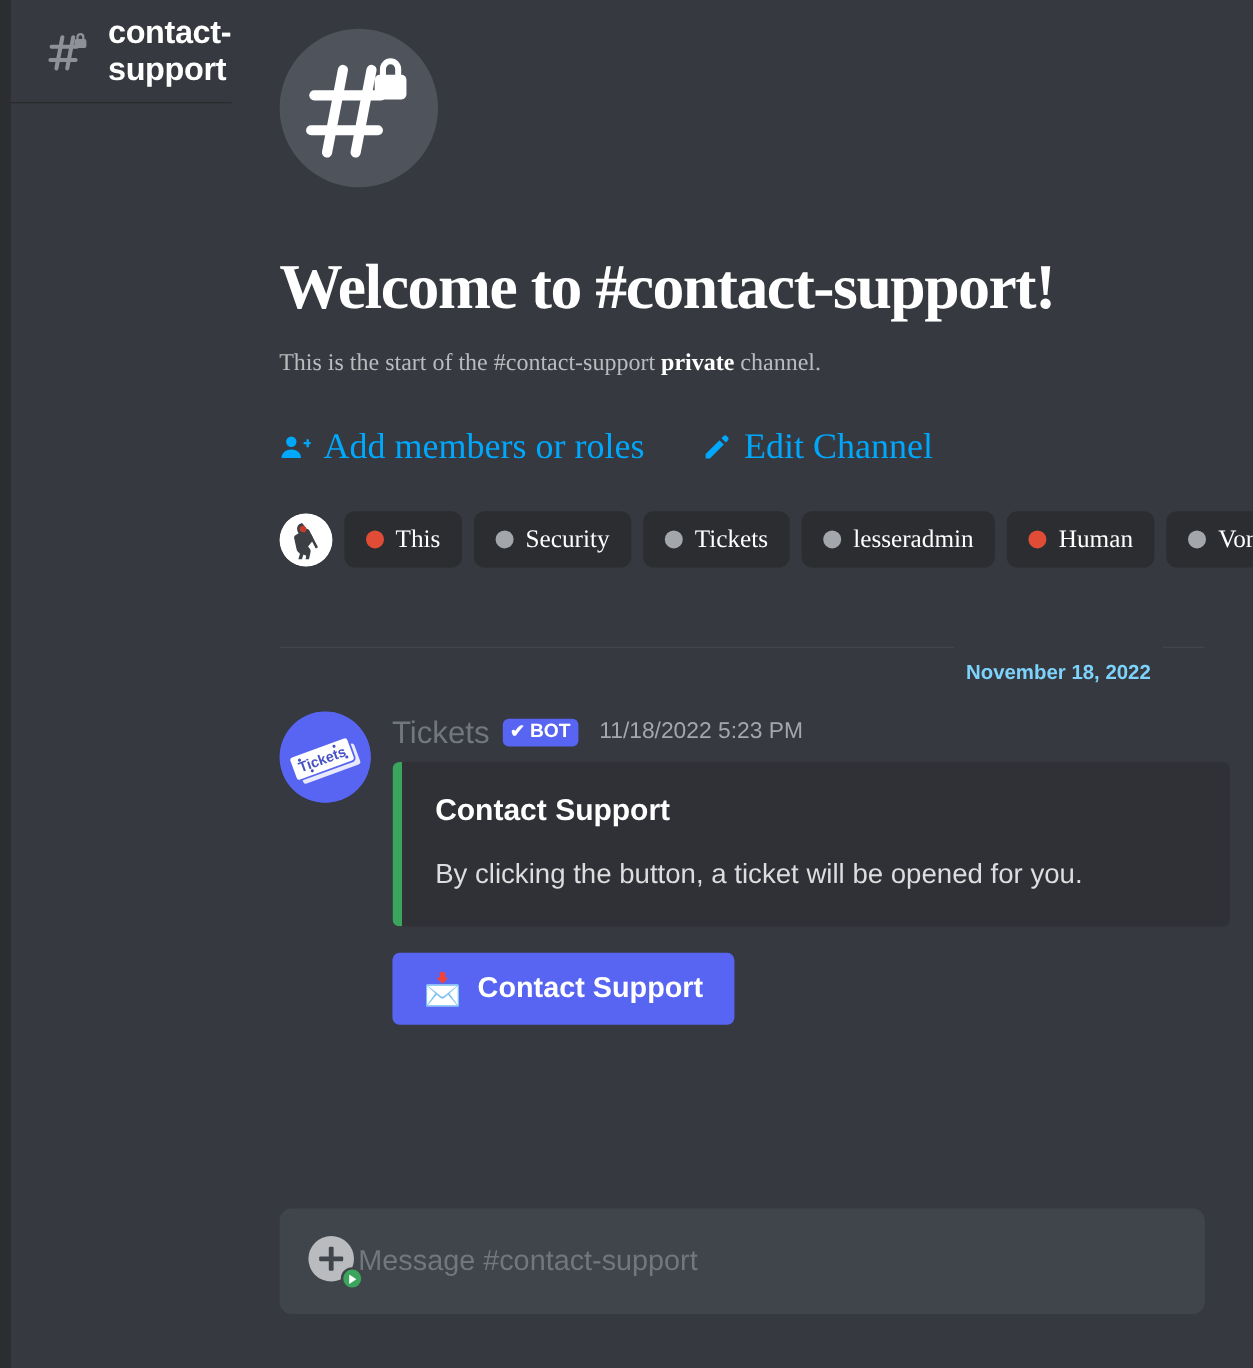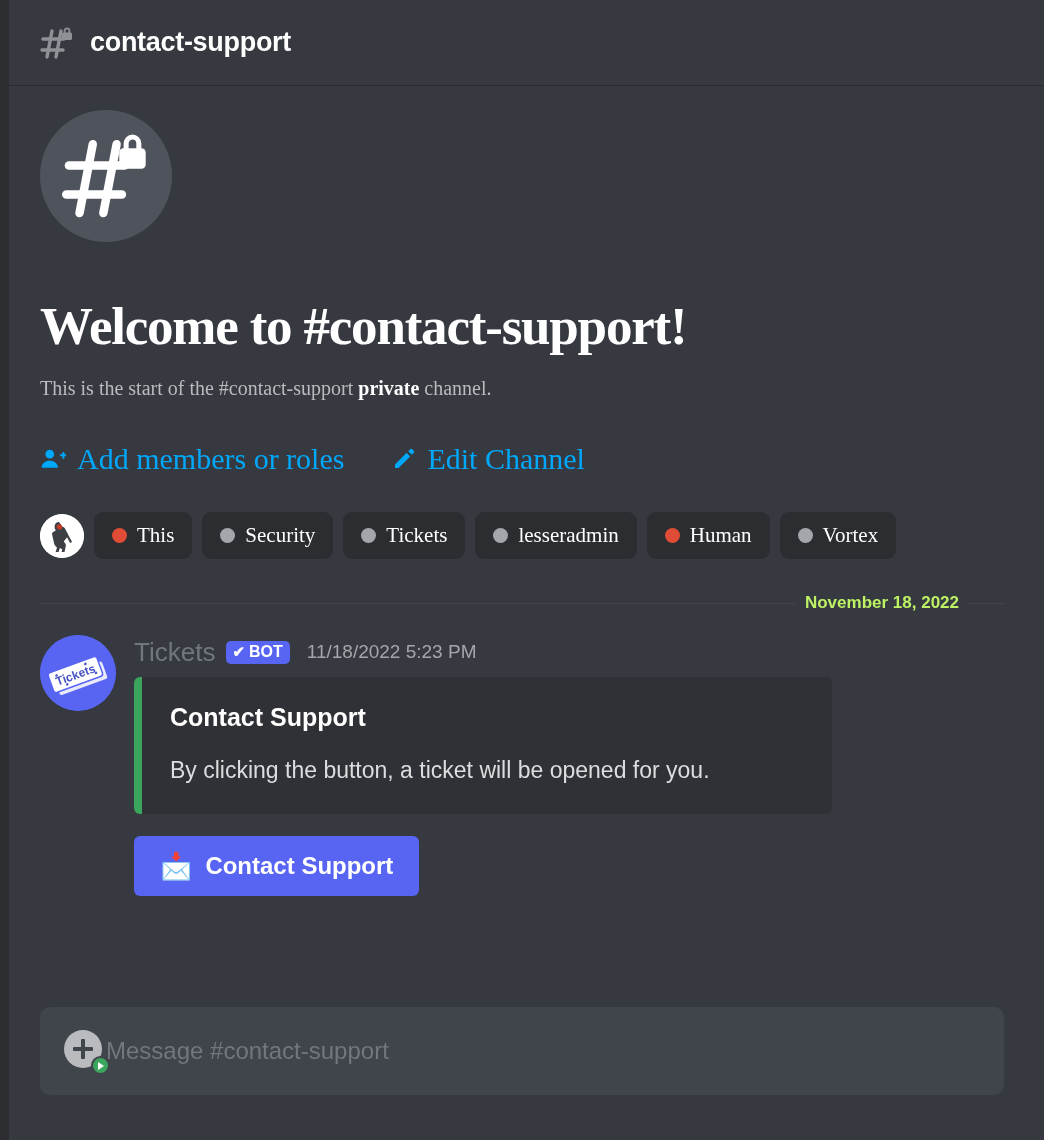--- a/index.html
+++ b/index.html
@@ -7,21 +7,20 @@
     width: 1044px; height: 1140px;
     background: #2f3136;
     font-family: "Liberation Sans", sans-serif;
     overflow: hidden;
   }
   .app {
     position: relative;
     width: 1044px; height: 1140px;
     background: #36393f;
     display: flex;
-    flex-direction: column;
   }
   .edge-strip {
     position: absolute;
     left: 0; top: 0;
     width: 9px; height: 1140px;
     background: #2b2d31;
     z-index: 5;
   }
 
   
@@ -137,23 +136,24 @@
     display: flex;
     align-items: center;
     margin: 0 40px 22px 40px;
     gap: 0;
   }
   .date-divider .line { flex: 1 1 auto; height: 1px; background: #42454a; }
   .date-divider .line.right { flex: 0 0 35px; }
   .date-divider .label {
     font-size: 17px;
     font-weight: bold;
-    color: #bef264;
+    color: #7dd3fc;
     padding: 0 10px;
     white-space: nowrap;
+    margin-top: 44px;
   }
 
   
   .message {
     display: flex;
     padding: 0 40px;
     gap: 18px;
   }
   .bot-avatar {
     width: 76px; height: 76px;

